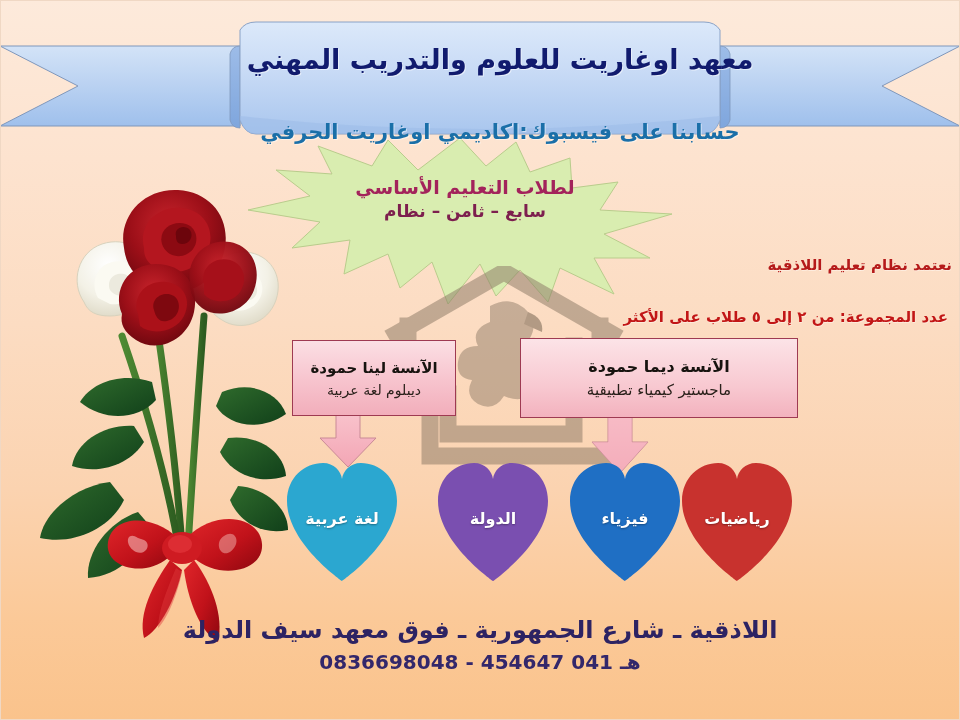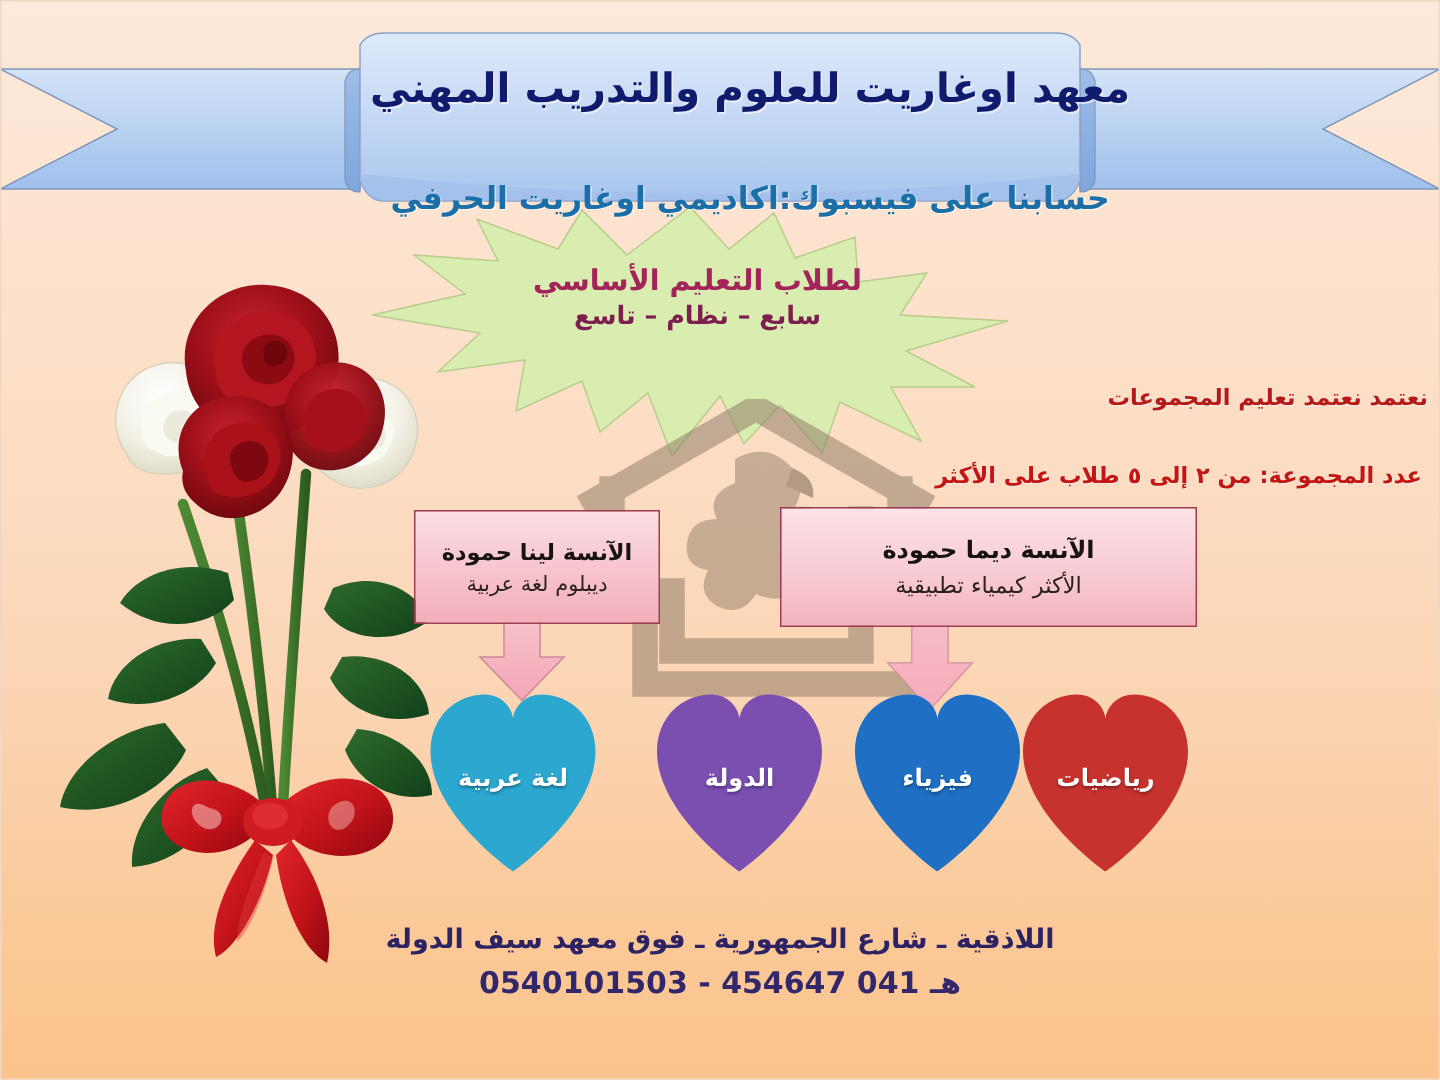--- a/index.html
+++ b/index.html
@@ -159,21 +159,21 @@
     z-index: 11;
     border: 1px solid #9e3a52;
     display: flex;
     flex-direction: column;
     align-items: center;
     justify-content: center;
     gap: 5px;
     background: linear-gradient(180deg, #fbdfe4 0%, #f7c3cd 55%, #f2aebb 100%);
   }
   .teacher-box.left {
-    left: 276px;
+    left: 292px;
     top: 340px;
     width: 162px;
     height: 74px;
   }
   .teacher-box.right {
     left: 520px;
     top: 338px;
     width: 276px;
     height: 78px;
     background: linear-gradient(180deg, #fce3e7 0%, #f8c9d1 60%, #f3b2be 100%);
@@ -224,21 +224,21 @@
   
   .footer {
     position: absolute;
     left: 0;
     top: 616px;
     width: 960px;
     text-align: center;
     z-index: 12;
   }
   .footer-addr {
-    font-size: 18px;
+    font-size: 24px;
     font-weight: bold;
     color: #2d2363;
     letter-spacing: 0px;
     white-space: nowrap;
   }
   .footer-phones {
     margin-top: 6px;
     font-size: 20px;
     font-weight: bold;
     color: #33276b;
@@ -286,21 +286,21 @@
       <div class="banner-line1">معهد اوغاريت للعلوم والتدريب المهني</div>
       <div class="banner-line2">حسابنا على فيسبوك:اكاديمي اوغاريت الحرفي</div>
     </div>
   </div>
 
   <svg class="starburst" viewBox="0 0 424 168">
     <polygon points="212,2 238,30 268,6 282,36 322,22 324,52 370,46 352,74 424,78 356,98 402,122 346,122 366,158 312,132 300,166 272,134 248,160 232,128 200,168 184,126 152,152 140,118 96,138 102,104 44,112 72,86 0,74 62,60 28,34 84,38 70,10 124,30 140,4 170,34" fill="#d9edb0" stroke="#b9cc8c" stroke-width="1"></polygon>
   </svg>
   <div class="star-text">
     <div class="star-line1">لطلاب التعليم الأساسي</div>
-    <div class="star-line2">سابع – نظام – تاسع</div>
+    <div class="star-line2">سابع – ثامن – نظام</div>
   </div>
 
   <svg class="watermark" viewBox="0 0 252 230">
     <g fill="none" stroke="#8d7a66" stroke-width="17" stroke-linecap="square">
 
       <path d="M18,68 L126,6 L234,68"></path>
 
       <path d="M30,60 L30,96"></path>
       <path d="M222,60 L222,96"></path>
 
@@ -393,30 +393,30 @@
 
       <ellipse cx="156" cy="362" rx="20" ry="16" fill="#cf1b22"></ellipse>
       <ellipse cx="154" cy="358" rx="12" ry="9" fill="#e3353a" opacity=".7"></ellipse>
 
       <path d="M144,374 C126,400 112,428 118,452 C134,444 150,412 156,384 Z" fill="url(#ribbonGrad)"></path>
       <path d="M168,374 C186,398 198,430 192,456 C174,446 162,414 158,384 Z" fill="url(#ribbonGrad)"></path>
       <path d="M150,382 C140,406 132,426 132,442 C142,432 152,406 156,386 Z" fill="#e13a3c" opacity=".45"></path>
     </g>
   </svg>
 
-  <div class="notice1">نعتمد نعتمد تعليم المجموعات</div>
+  <div class="notice1">نعتمد نظام تعليم اللاذقية</div>
   <div class="notice2">عدد المجموعة: من ٢ إلى ٥ طلاب على الأكثر</div>
 
   <div class="teacher-box left">
     <div class="t-name">الآنسة لينا حمودة</div>
     <div class="t-role">ديبلوم لغة عربية</div>
   </div>
   <div class="teacher-box right">
     <div class="t-name">الآنسة ديما حمودة</div>
-    <div class="t-role">الأكثر كيمياء تطبيقية</div>
+    <div class="t-role">ماجستير كيمياء تطبيقية</div>
   </div>
 
   <svg class="arrow a1" viewBox="0 0 60 58">
     <defs>
       <linearGradient id="arrGrad" x1="0" y1="0" x2="0" y2="1">
         <stop offset="0%" stop-color="#f9c4cd"></stop>
         <stop offset="100%" stop-color="#f3a6b5"></stop>
       </linearGradient>
     </defs>
     <polygon points="18,0 42,0 42,28 58,28 30,57 2,28 18,28" fill="url(#arrGrad)" stroke="#c98a96" stroke-width="1"></polygon>
@@ -449,16 +449,16 @@
 
   <div class="heart" style="left:678px">
     <svg viewBox="0 0 118 128" width="118" height="128">
       <path d="M59,126 C59,126 4,88 4,46 C4,22 22,8 40,8 C51,8 58,16 59,24 C60,16 67,8 78,8 C96,8 114,22 114,46 C114,88 59,126 59,126 Z" fill="#c8322e"></path>
     </svg>
     <div class="h-label">رياضيات</div>
   </div>
 
   <div class="footer">
     <div class="footer-addr">اللاذقية ـ شارع الجمهورية ـ فوق معهد سيف الدولة</div>
-    <div class="footer-phones">هـ 041 454647  -  0540101503</div>
+    <div class="footer-phones">هـ 041 454647  -  0836698048</div>
   </div>
 
 </div>
 
 </body></html>

